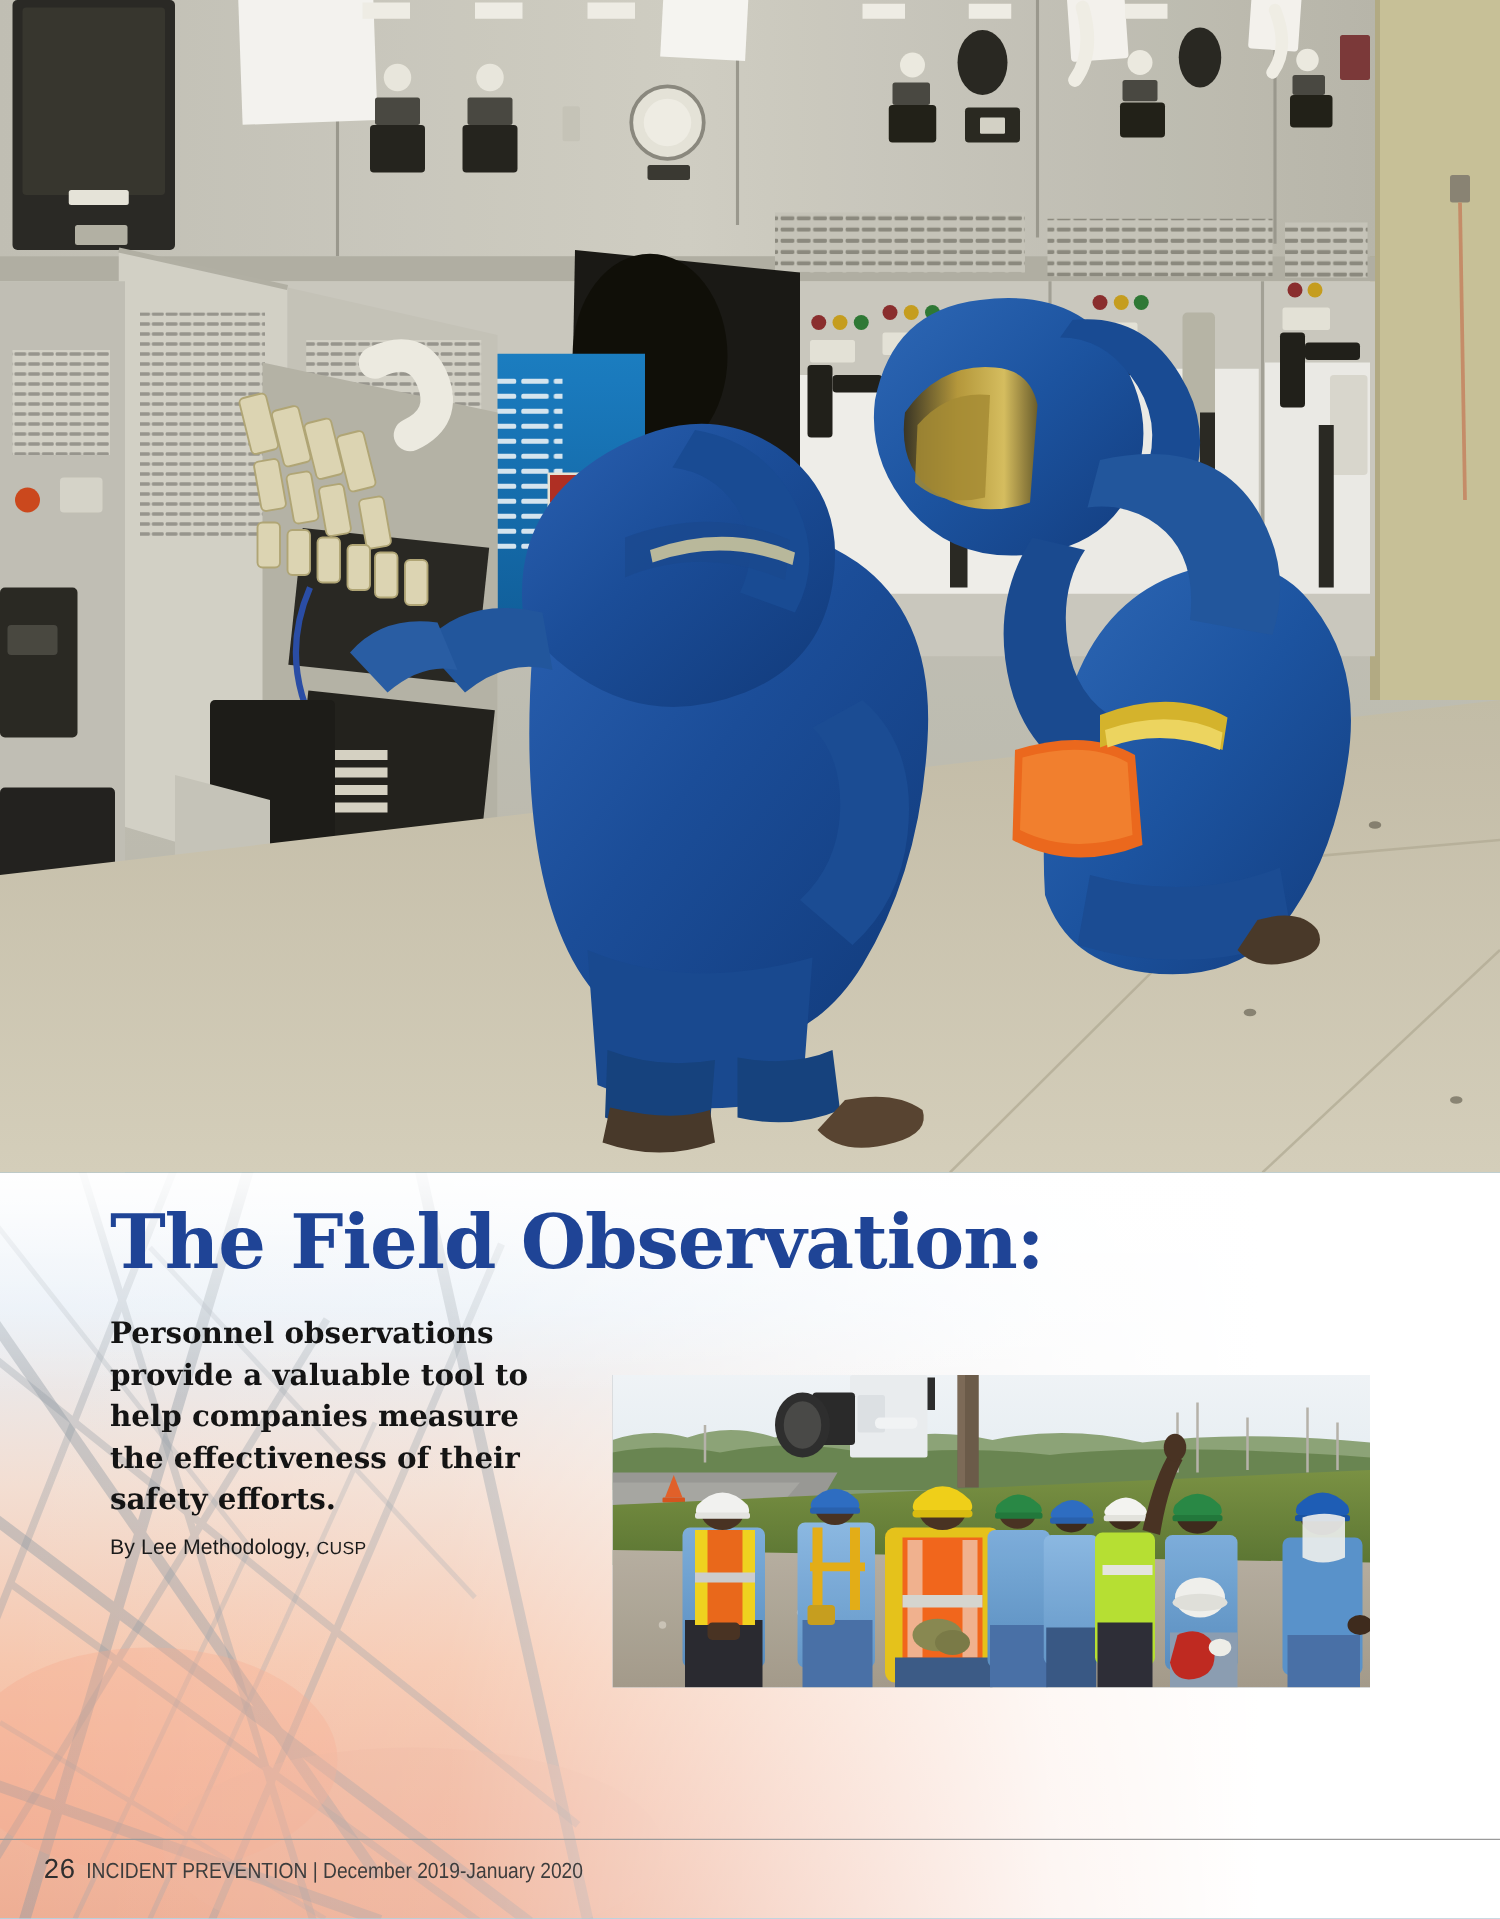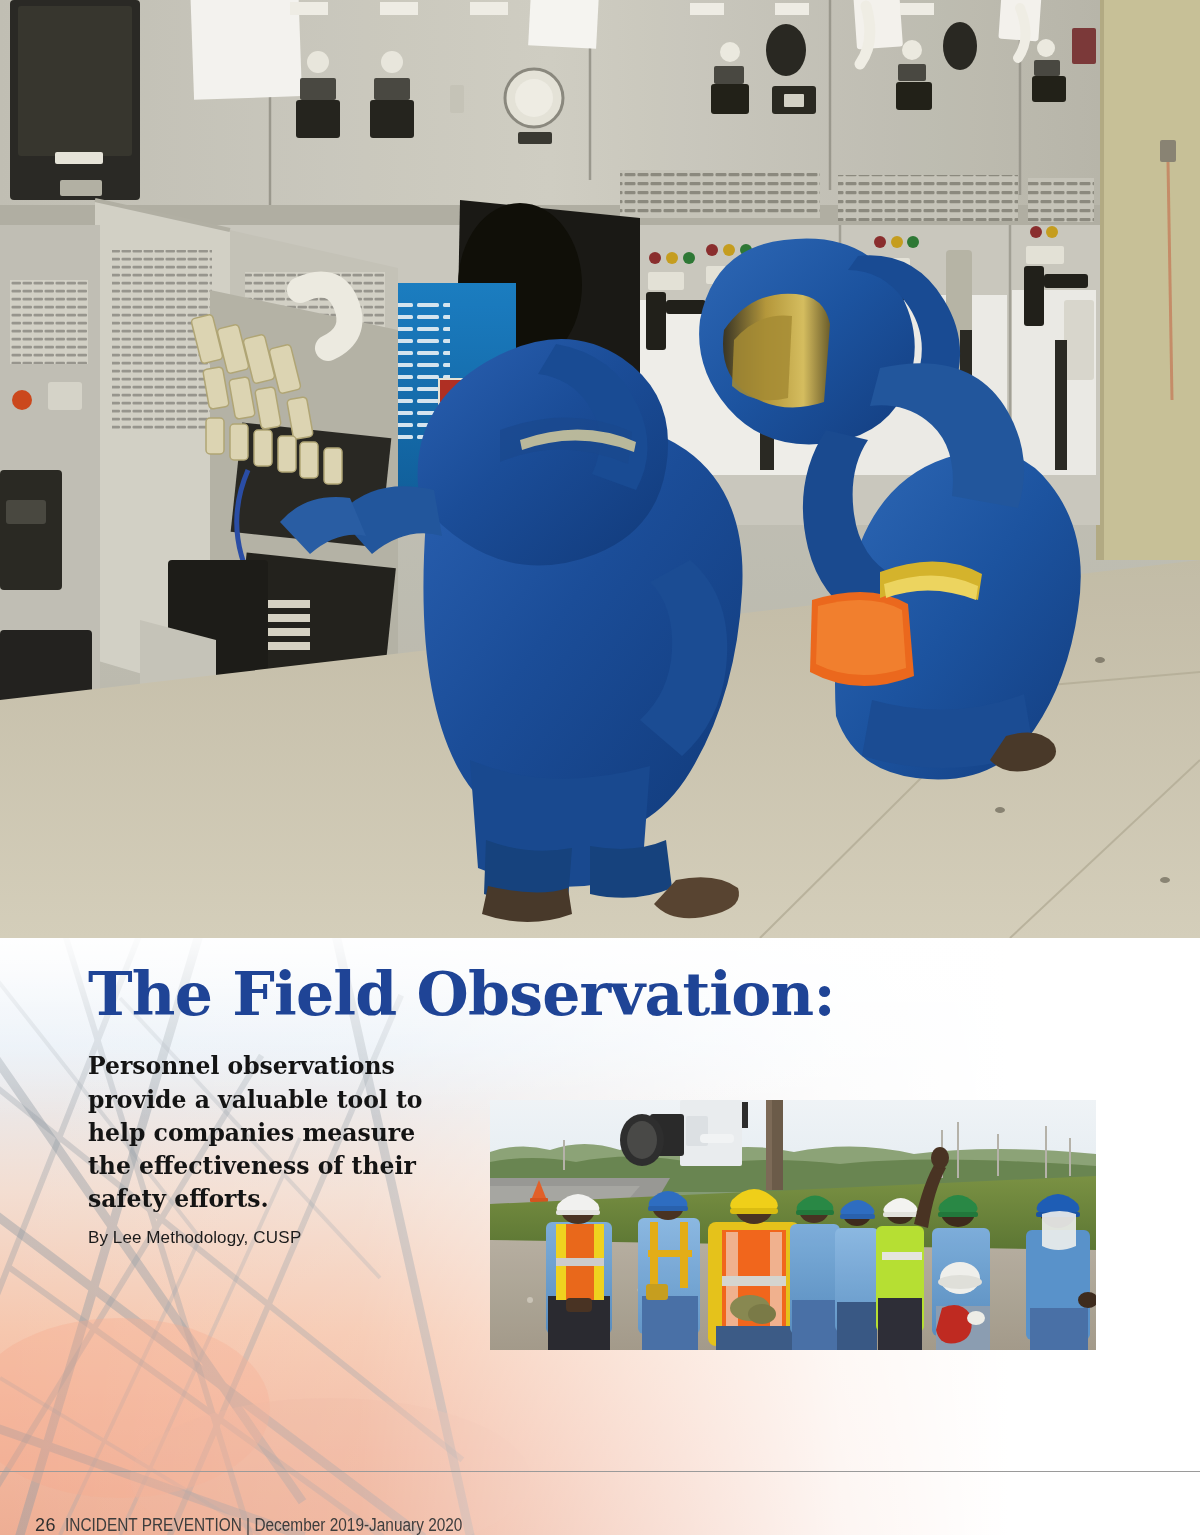--- a/index.html
+++ b/index.html
@@ -60,21 +60,21 @@
     margin-top:26px;
     width:345px;
   }
   .byline {
     font-family:"Liberation Sans", sans-serif;
     font-size:17px;
     color:#1b1b1b;
     margin-top:12px;
     letter-spacing:0.1px;
   }
-  .byline .cusp { font-size:17px; letter-spacing:0.3px; }
+  .byline .cusp { font-size:14px; letter-spacing:0.3px; }
 
   
   .photo2 {
     position:absolute; left:490px; top:162px; width:606px; height:250px;
     overflow:hidden; z-index:5; background:#bcc3c8;
     box-shadow:0 0 0 0 rgba(0,0,0,0);
   }
   .photo2 svg { display:block; width:606px; height:250px; }
 
   
@@ -82,21 +82,21 @@
     position:absolute; left:0; top:1471px; width:1200px; height:1px;
     background:#9a9a9a; z-index:7;
   }
   .footer {
     position:absolute; left:35px; top:1482px; z-index:7;
     display:flex; align-items:baseline; gap:9px;
     color:#3d3d3d;
   }
   .footer .pagenum {
     font-family:"Liberation Sans", sans-serif;
-    font-size:18px; font-weight:normal; color:#2f2f2f; letter-spacing:0.5px;margin-top:33px;
+    font-size:22px; font-weight:normal; color:#2f2f2f; letter-spacing:0.5px;
   }
   .footer .foottext {
     font-family:"Liberation Sans", sans-serif;
     font-size:17.5px; color:#3d3d3d;
     transform:scaleX(0.88); transform-origin:left center;
     white-space:nowrap;
   }
 </style>
 </head>
 <body>

